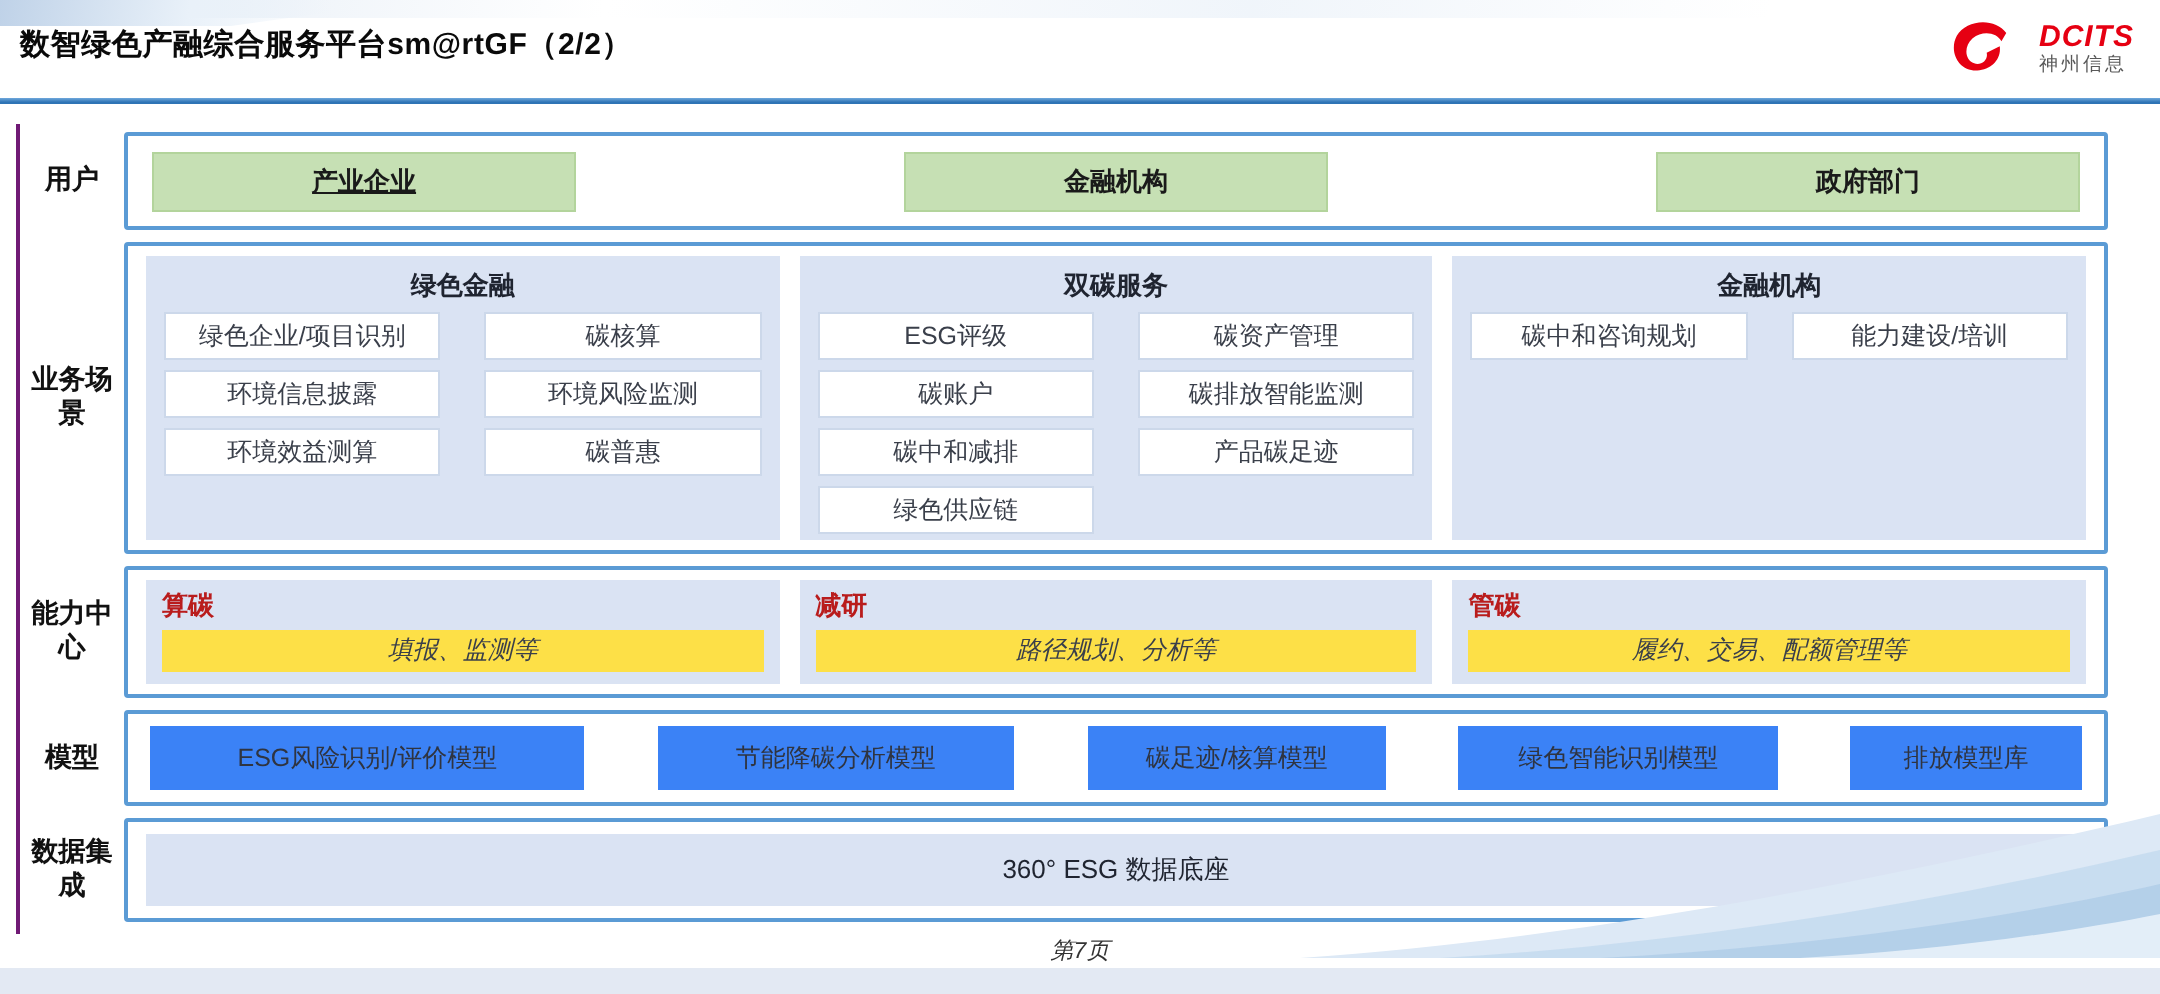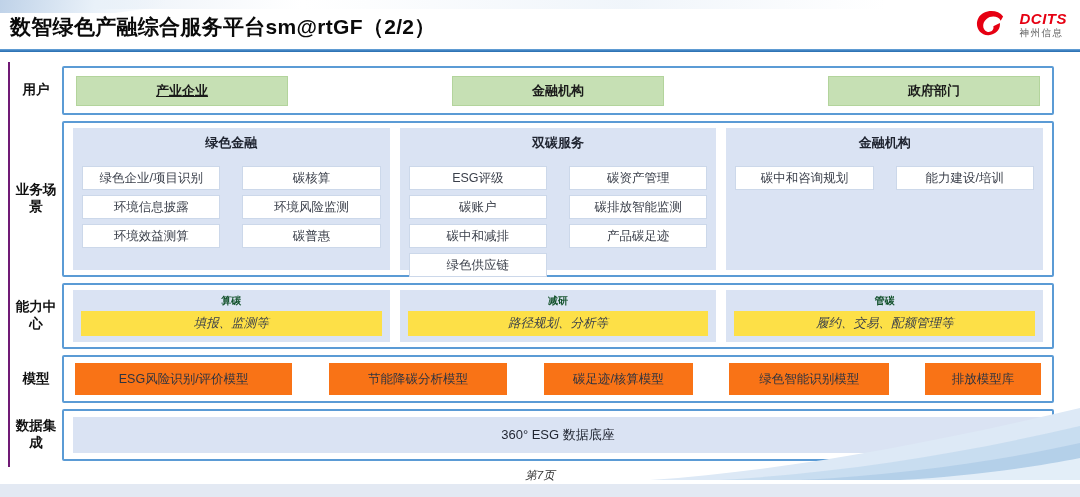--- a/index.html
+++ b/index.html
@@ -11,21 +11,21 @@
   .top-swoosh{
     position:absolute;left:0;top:0;width:210px;height:13px;
     background:linear-gradient(100deg,#bfd2e8 0%,#e9f1f9 45%,rgba(255,255,255,0) 78%);
     clip-path:polygon(0 0,100% 0,55% 100%,0 100%);
   }
   .top-band{
     position:absolute;left:0;top:0;right:0;height:9px;
     background:linear-gradient(95deg,rgba(190,210,232,.45),rgba(255,255,255,0) 28%,rgba(205,222,240,.30) 58%,rgba(255,255,255,0) 82%);
   }
   .slide-title{
-    position:absolute;left:10px;top:13px;font-size:21px;font-weight:bold;
+    position:absolute;left:10px;top:13px;font-size:15px;font-weight:bold;
     color:#0a0a0a;letter-spacing:.3px;white-space:nowrap;
   }
   .title-rule{
     position:absolute;left:0;top:49px;width:1080px;height:3px;
     background:linear-gradient(to bottom,#6fa8dc,#2e74b5 70%);
   }
   .logo{position:absolute;right:13px;top:10px;display:flex;align-items:center;gap:12px;}
   .logo svg{display:block;}
   .logo-texts{display:flex;flex-direction:column;line-height:1;}
   .logo-brand{color:#e60012;font-weight:bold;font-style:italic;font-size:15px;letter-spacing:.5px;}
@@ -44,38 +44,38 @@
   
   .users-box{height:49px;display:flex;align-items:center;justify-content:space-between;padding:0 12px;}
   .user-chip{
     width:22%;height:30px;background:#c6e0b4;border:1px solid #b3d49c;box-sizing:border-box;
     display:flex;align-items:center;justify-content:center;font-size:13px;color:#1a1a1a;font-weight:bold;
   }
   .user-chip.u{text-decoration:underline;}
   
   .scen-box{height:156px;display:flex;gap:10px;padding:5px 9px;}
   .panel{flex:1;background:#dae3f3;padding:3px 9px 6px;box-sizing:border-box;}
-  .panel-title{text-align:center;font-weight:bold;font-size:13px;color:#1f2430;margin:3px 0 14px;}
+  .panel-title{text-align:center;font-weight:bold;font-size:13px;color:#1f2430;margin:3px 0 4px;}
   .grid{display:grid;grid-template-columns:1fr 1fr;column-gap:22px;row-gap:5px;}
   .cell{
     background:#fff;border:1px solid #ccd8ea;height:24px;box-sizing:border-box;
     display:flex;align-items:center;justify-content:center;font-size:12.5px;color:#3a3f4a;white-space:nowrap;
   }
   
   .caps-box{height:66px;display:flex;gap:10px;padding:5px 9px;}
   .cap{flex:1;background:#dae3f3;padding:2px 8px 6px;display:flex;flex-direction:column;box-sizing:border-box;}
-  .cap-title{text-align:center;font-weight:bold;font-size:10px;color:#14532d;margin:2px 0 3px;}
+  .cap-title{text-align:left;font-weight:bold;font-size:13px;color:#b91c1c;margin:2px 0 3px;}
   .cap-desc{
     background:#fde047;flex:1;display:flex;align-items:center;justify-content:center;
     font-style:italic;font-size:12.5px;color:#3a3f4a;
   }
   
   .models-box{height:48px;display:flex;align-items:center;justify-content:space-between;padding:0 11px;}
   .model{
-    background:#f97316;height:32px;display:flex;align-items:center;justify-content:center;
+    background:#3b82f6;height:32px;display:flex;align-items:center;justify-content:center;
     font-size:12.5px;color:#2f3440;white-space:nowrap;
   }
   .m0{width:22.5%;}.m1{width:18.5%;}.m2{width:15.5%;}.m3{width:16.5%;}.m4{width:12%;}
   
   .data-box{height:52px;padding:6px 9px;}
   .data-base{
     background:#dae3f3;height:100%;display:flex;align-items:center;justify-content:center;
     font-size:13px;color:#1f2430;box-sizing:border-box;
   }
   

